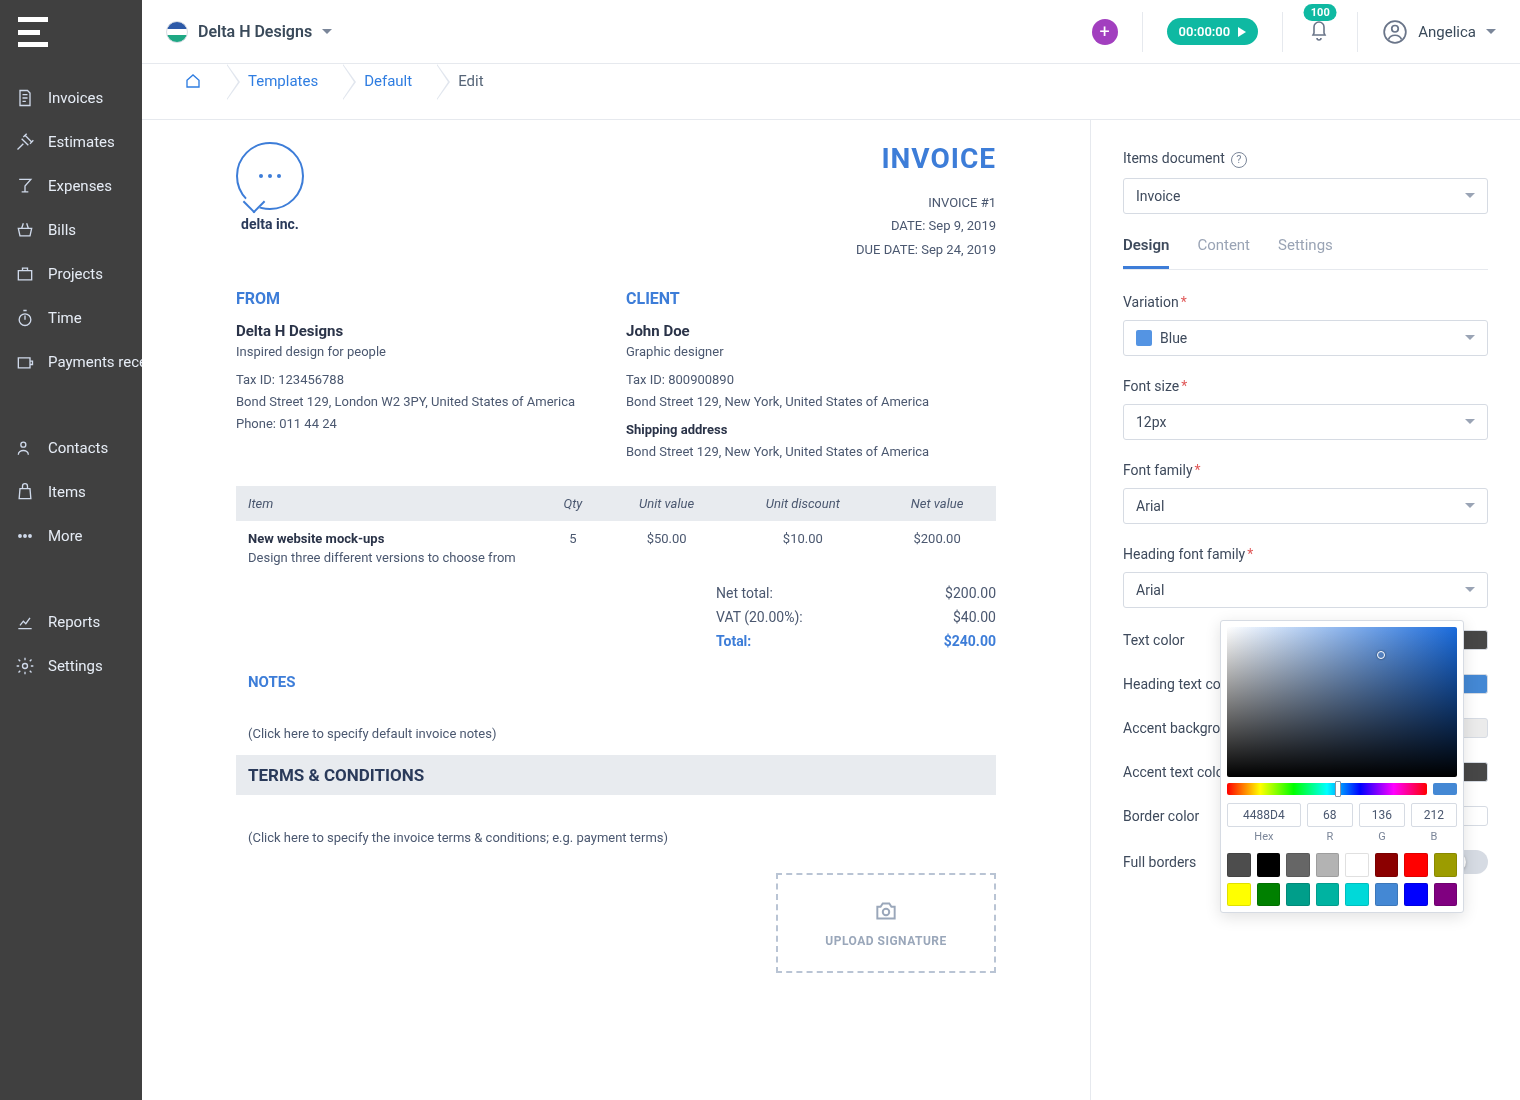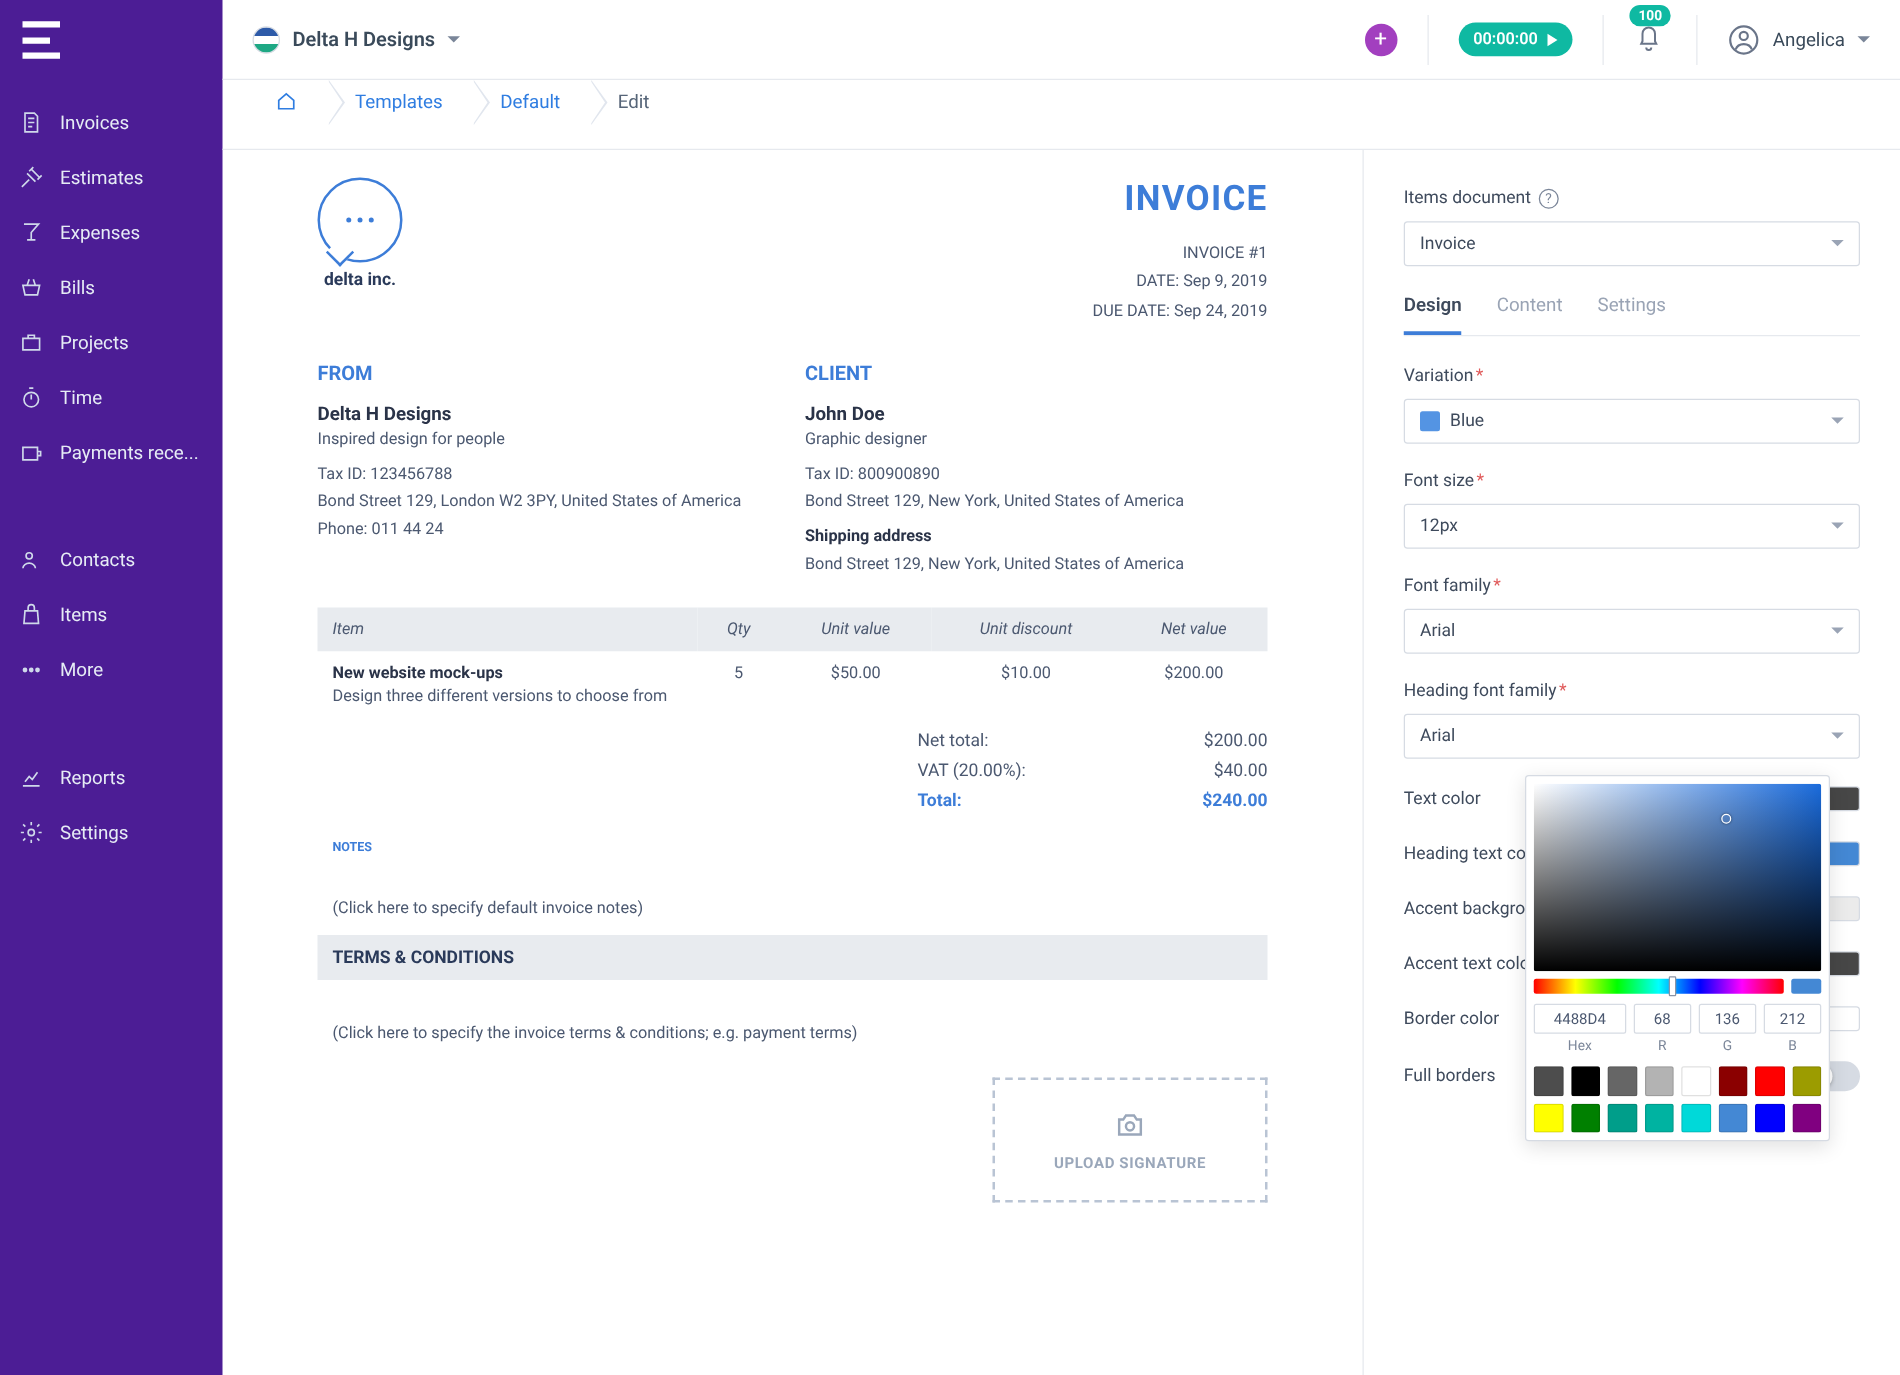--- a/index.html
+++ b/index.html
@@ -1,19 +1,19 @@
 <!DOCTYPE html>
 <html><head>
 <meta charset="utf-8">
 <style>
 *{box-sizing:border-box;margin:0;padding:0;font-family:-apple-system,BlinkMacSystemFont,"Segoe UI",Roboto,Arial,sans-serif;}
 body{width:1520px;height:1100px;background:#fff;overflow:hidden;display:flex;}
 
 
-.sidebar{width:178px;height:100%;background:#4c1d95;color:#fff;flex-shrink:0;}
+.sidebar{width:142px;height:100%;background:#404040;color:#fff;flex-shrink:0;}
 .logo-area{height:64px;display:flex;align-items:center;padding-left:18px;}
 .logo-icon{width:30px;height:30px;display:flex;flex-direction:column;justify-content:space-between;}
 .logo-icon span{height:5px;background:#fff;display:block;}
 .logo-icon span:nth-child(1){width:30px;}
 .logo-icon span:nth-child(2){width:22px;}
 .logo-icon span:nth-child(3){width:30px;}
 .nav-group{padding:12px 0;}
 .nav-item{display:flex;align-items:center;padding:11px 14px;font-size:15px;color:#e6ecf5;cursor:pointer;gap:12px;white-space:nowrap;overflow:hidden;text-overflow:ellipsis;}
 .nav-icon{width:22px;height:22px;flex-shrink:0;display:flex;align-items:center;justify-content:center;}
 .nav-icon svg{width:20px;height:20px;stroke:#cfd9ea;fill:none;stroke-width:1.6;}
@@ -76,23 +76,23 @@
 .items-table th{background:#e8ebef;font-size:13px;font-weight:400;color:#4b5870;padding:10px 12px;text-align:center;font-style:italic;}
 .items-table th:first-child{text-align:left;}
 .items-table td{padding:10px 12px;font-size:13px;color:#4b5870;text-align:center;vertical-align:top;}
 .items-table td:first-child{text-align:left;}
 .item-name{font-weight:700;color:#2a3348;margin-bottom:4px;}
 
 .totals{margin-top:10px;display:flex;flex-direction:column;align-items:flex-end;gap:8px;}
 .totals-row{display:flex;gap:40px;font-size:14px;color:#4b5870;width:280px;justify-content:space-between;}
 .totals-row.accent{color:#3d7dd8;font-weight:700;}
 
-.notes-h{font-size:10px;font-weight:700;color:#3d7dd8;margin-top:24px;margin-bottom:10px;padding-left:12px;}
+.notes-h{font-size:15px;font-weight:700;color:#3d7dd8;margin-top:24px;margin-bottom:10px;padding-left:12px;}
 .notes-body{font-size:13px;color:#4b5870;margin-bottom:14px;padding-left:12px;margin-top:35px;}
-.terms-h{background:#e8ebef;padding:10px 12px;font-size:14px;font-weight:700;color:#2a3a5a;}
+.terms-h{background:#e8ebef;padding:10px 12px;font-size:17px;font-weight:700;color:#2a3a5a;}
 
 .sig-drop{margin:28px 0 0 auto;width:220px;height:100px;border:2px dashed #b9c4d4;display:flex;flex-direction:column;align-items:center;justify-content:center;gap:10px;color:#9aa7ba;font-size:12px;letter-spacing:.5px;font-weight:700;cursor:pointer;}
 .sig-drop svg{width:30px;height:26px;stroke:#9aa7ba;fill:none;stroke-width:1.8;}
 
 
 .field-lbl{font-size:14px;color:#3e4a5c;margin-bottom:10px;}
 .help-circ{display:inline-flex;width:16px;height:16px;border:1.5px solid #7b8699;border-radius:50%;align-items:center;justify-content:center;font-size:11px;color:#7b8699;margin-left:6px;}
 .select{border:1px solid #d6dbe3;border-radius:3px;padding:9px 12px;font-size:14px;color:#3e4a5c;display:flex;align-items:center;justify-content:space-between;cursor:pointer;margin-bottom:22px;}
 .select .caret{border-top-color:#9aa4b5;}
 .swatch-sm{width:16px;height:16px;background:#5494e3;border-radius:2px;margin-right:8px;}

